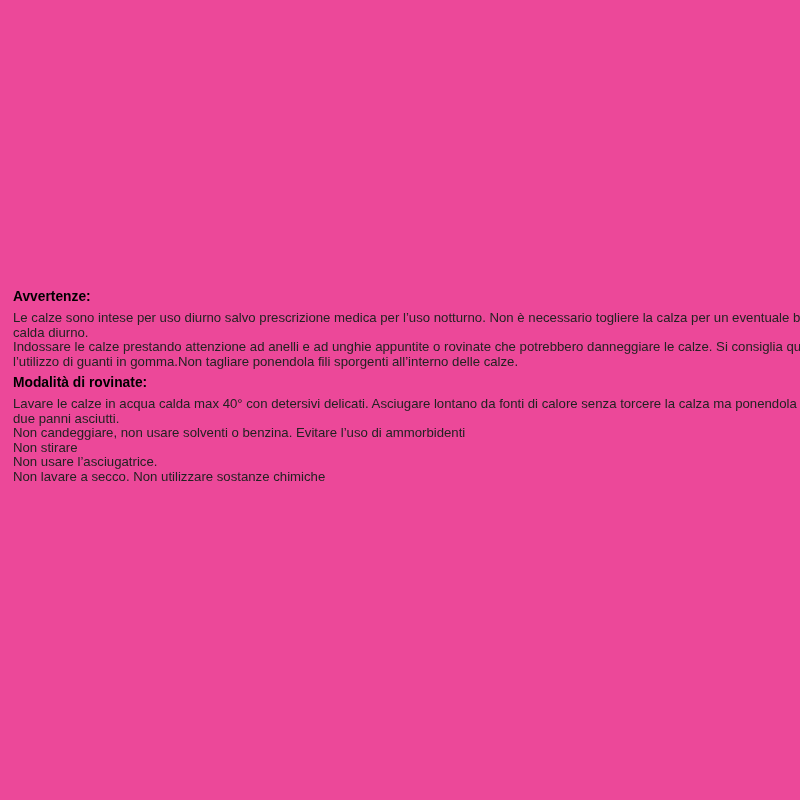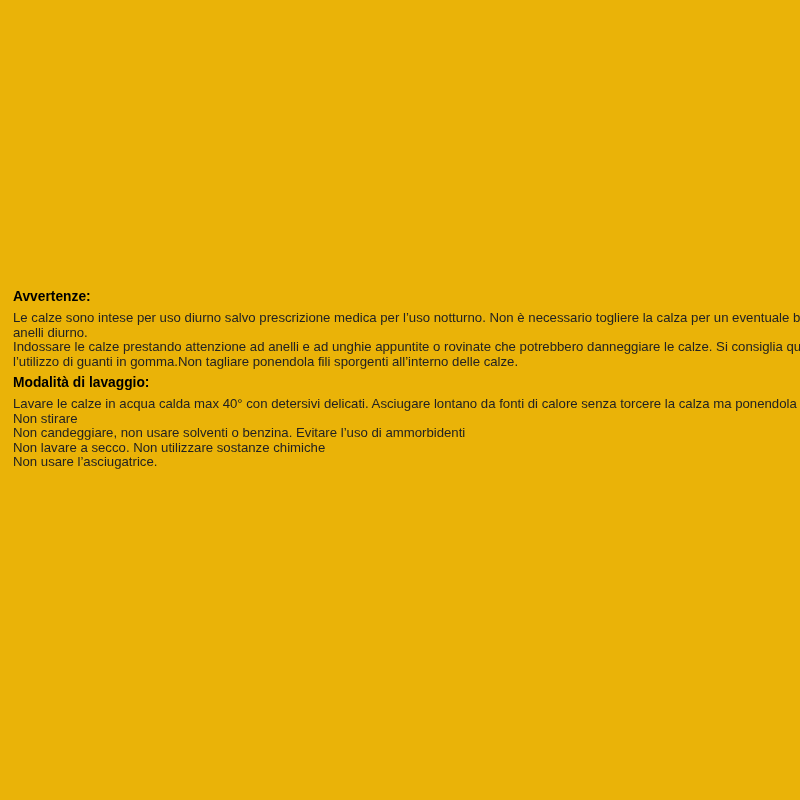--- a/index.html
+++ b/index.html
@@ -8,21 +8,21 @@
     width: 800px;
     height: 800px;
     background: #ffffff;
     overflow: hidden;
     font-family: "Liberation Sans", "DejaVu Sans", sans-serif;
   }
   .page {
     position: relative;
     width: 800px;
     height: 800px;
-    background: #eab308;
+    background: #ec4899;
   }
   .content {
     position: absolute;
     top: 290px;
     left: 13px;
     width: 784px;
     color: #222222;
     font-size: 13.2px;
     line-height: 14.6px;
     letter-spacing: 0;
@@ -44,31 +44,32 @@
 </style>
 </head>
 <body>
 
 <div class="page">
   <main class="content">
 
     <section class="section">
       <div class="section-heading">Avvertenze:</div>
       <div class="text-line">Le calze sono intese per uso diurno salvo prescrizione medica per l’uso notturno. Non è necessario togliere la calza per un eventuale breve</div>
-      <div class="text-line">anelli diurno.</div>
+      <div class="text-line">calda diurno.</div>
     </section>
 
     <section class="section">
       <div class="text-line">Indossare le calze prestando attenzione ad anelli e ad unghie appuntite o rovinate che potrebbero danneggiare le calze. Si consiglia quindi</div>
       <div class="text-line">l’utilizzo di guanti in gomma.Non tagliare ponendola fili sporgenti all’interno delle calze.</div>
     </section>
 
     <section class="section">
-      <div class="section-heading">Modalità di lavaggio:</div>
+      <div class="section-heading">Modalità di rovinate:</div>
       <div class="text-line">Lavare le calze in acqua calda max 40° con detersivi delicati. Asciugare lontano da fonti di calore senza torcere la calza ma ponendola tra</div>
+      <div class="text-line">due panni asciutti.</div>
+      <div class="text-line">Non candeggiare, non usare solventi o benzina. Evitare l’uso di ammorbidenti</div>
       <div class="text-line">Non stirare</div>
-      <div class="text-line">Non candeggiare, non usare solventi o benzina. Evitare l’uso di ammorbidenti</div>
+      <div class="text-line">Non usare l’asciugatrice.</div>
       <div class="text-line">Non lavare a secco. Non utilizzare sostanze chimiche</div>
-      <div class="text-line">Non usare l’asciugatrice.</div>
     </section>
 
   </main>
 </div>
 
 </body></html>

